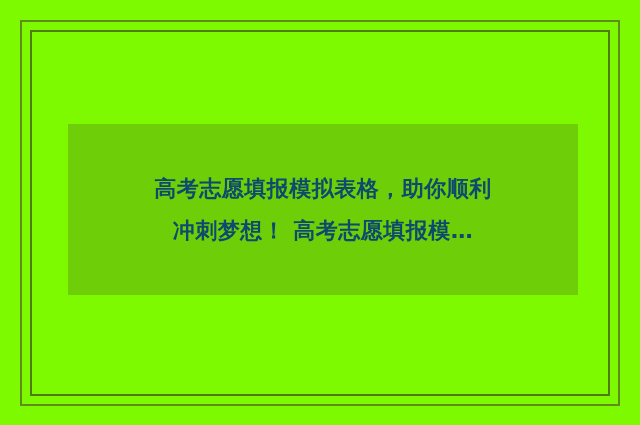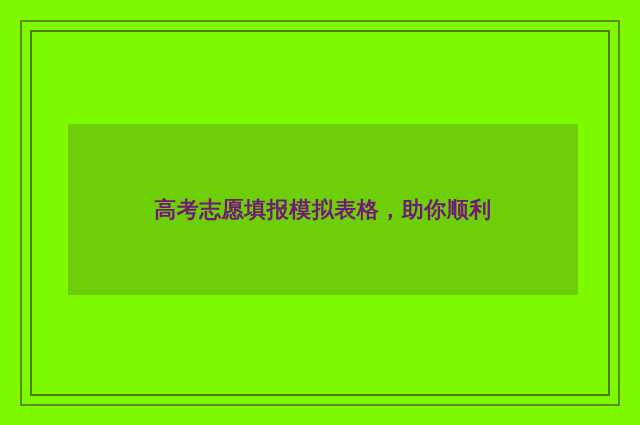--- a/index.html
+++ b/index.html
@@ -57,21 +57,21 @@
     box-sizing: border-box;
     display: flex;
     flex-direction: column;
     align-items: center;
     justify-content: center;
   }
 
   .headline {
     margin: 12px;
     padding: 0 18px;
-    color: #701a75;
+    color: #0c4a6e;
     font-family: "DejaVu Sans", "Liberation Sans", sans-serif;
     font-weight: 700;
     font-size: 22px;
     line-height: 42px;
     letter-spacing: 0.5px;
     text-align: center;
     white-space: nowrap;
   }
   .headline-line {
     display: block;
@@ -81,16 +81,17 @@
 <body>
 
 <div class="promo-canvas">
 
   <div class="frame frame-outer"></div>
   <div class="frame frame-inner"></div>
 
   <div class="content-panel">
     <div class="headline">
       <span class="headline-line">高考志愿填报模拟表格，助你顺利</span>
+      <span class="headline-line">冲刺梦想！ 高考志愿填报模…</span>
     </div>
   </div>
 
 </div>
 
 </body></html>

